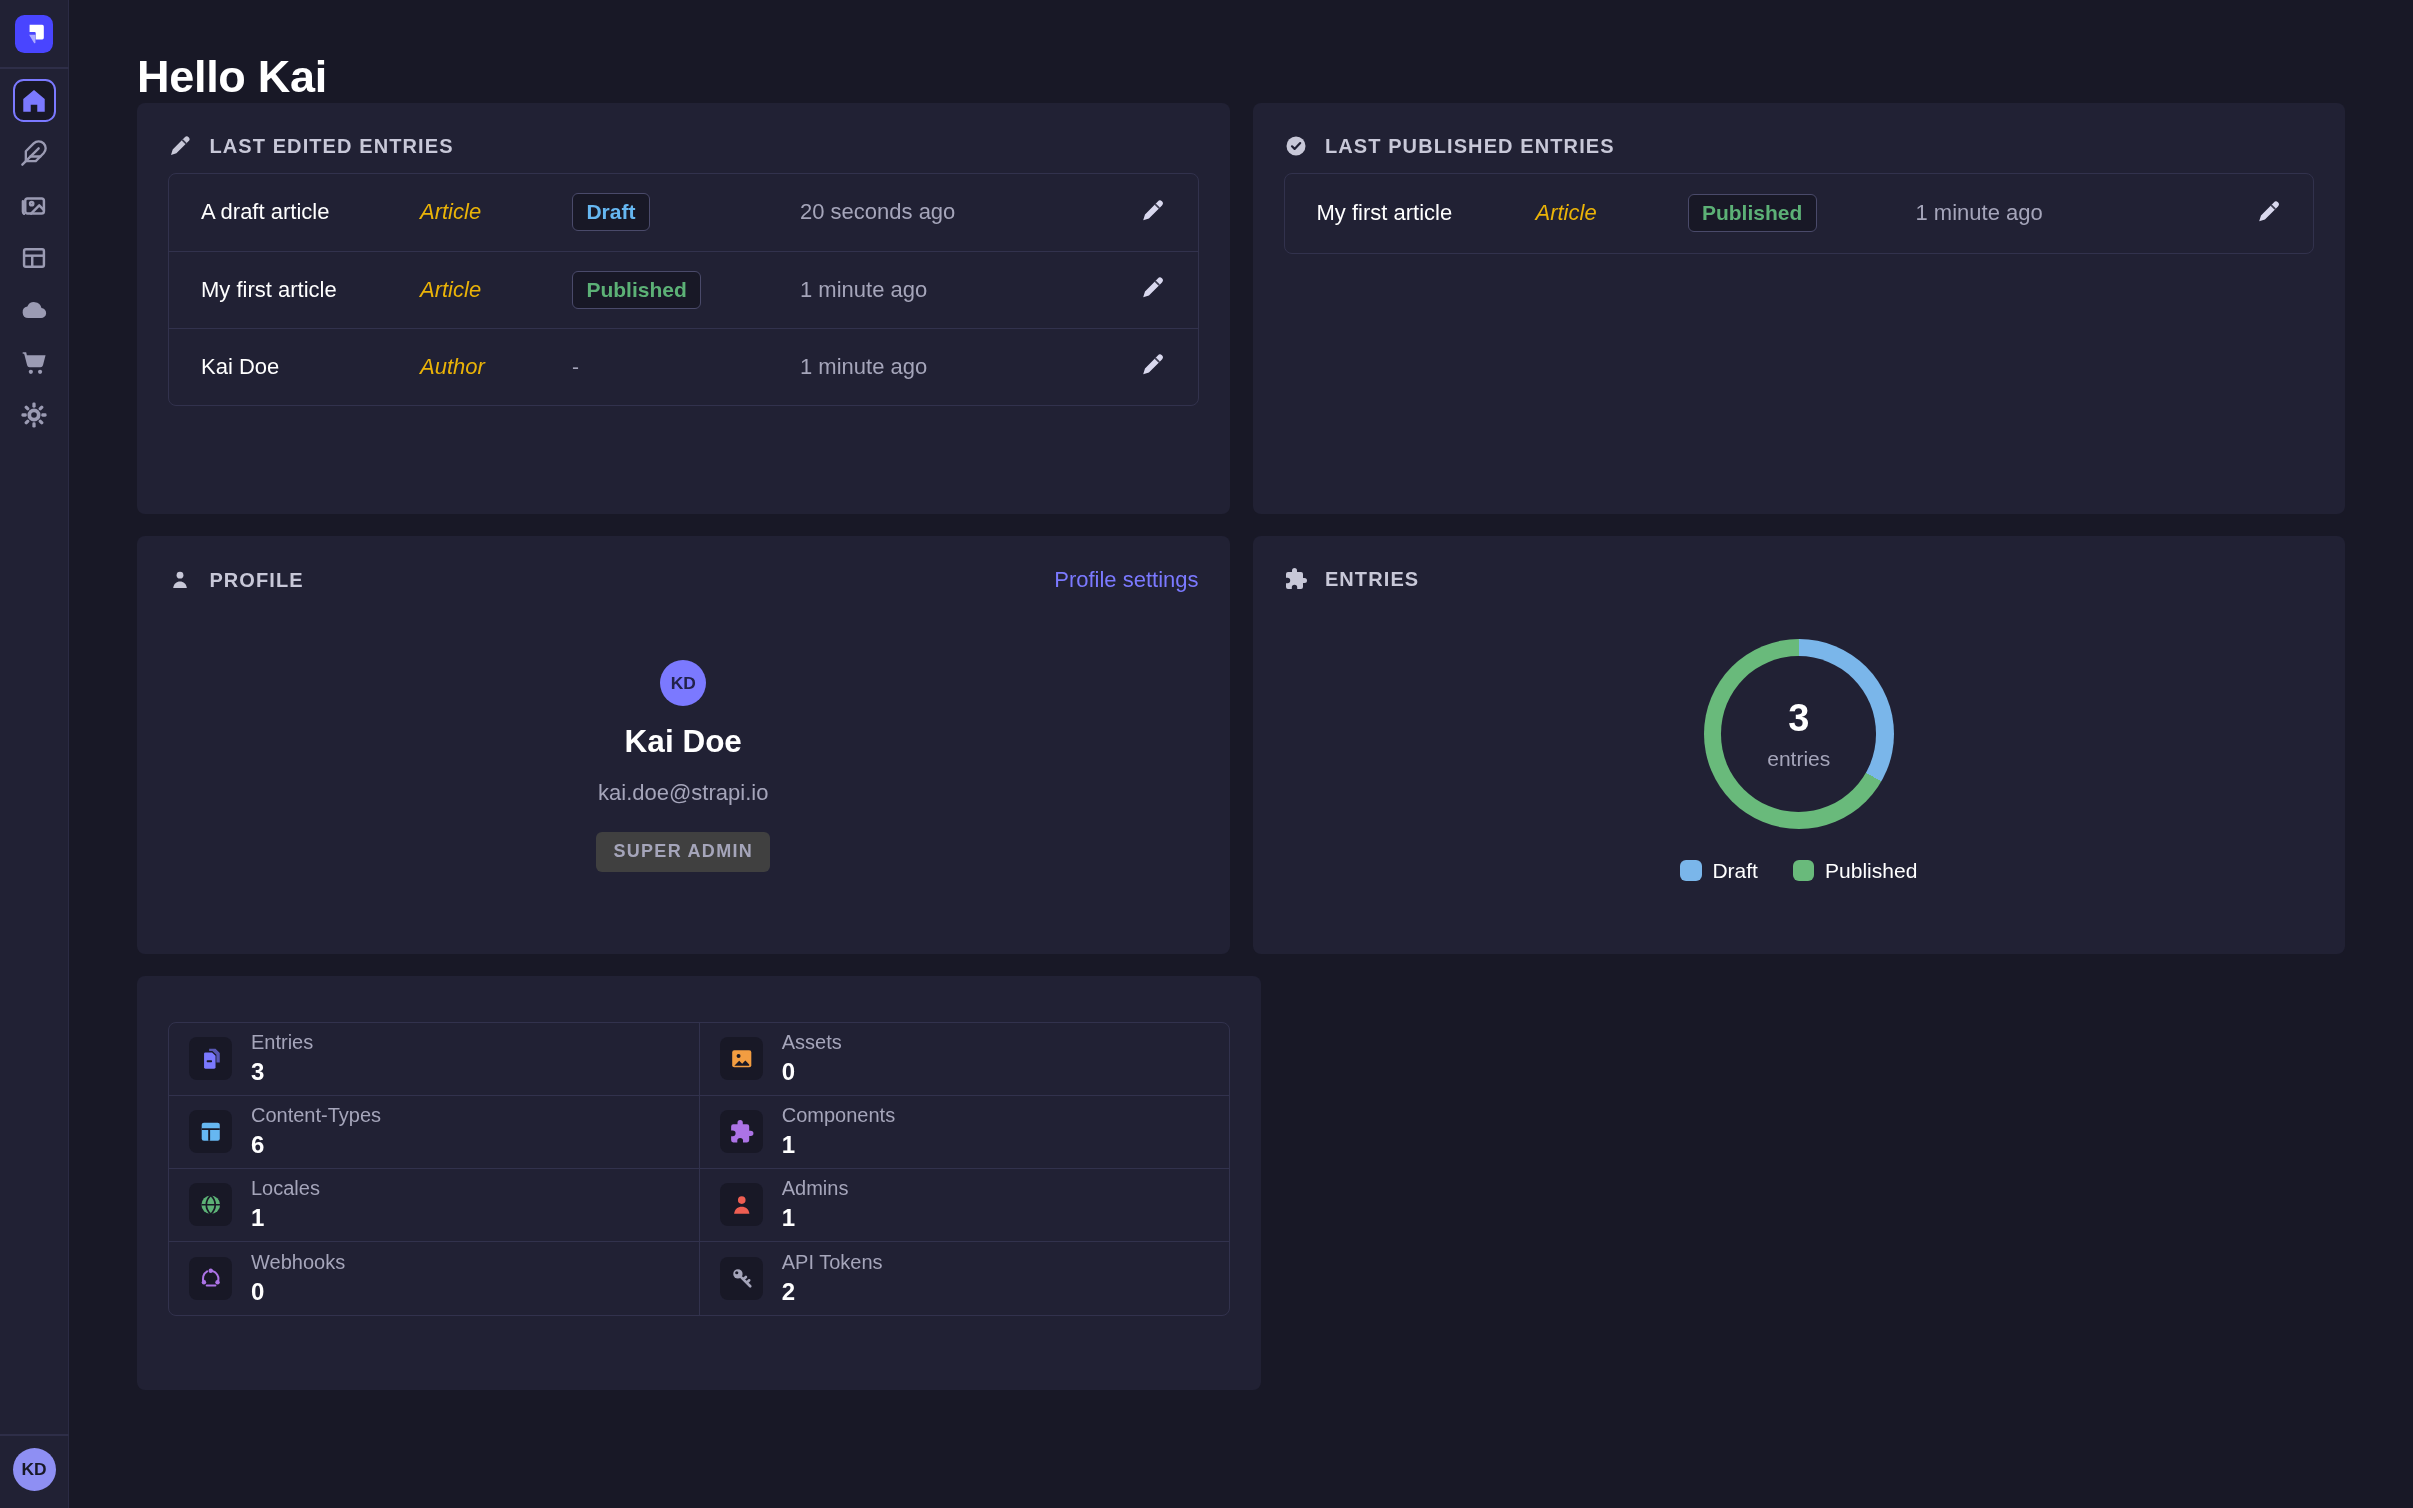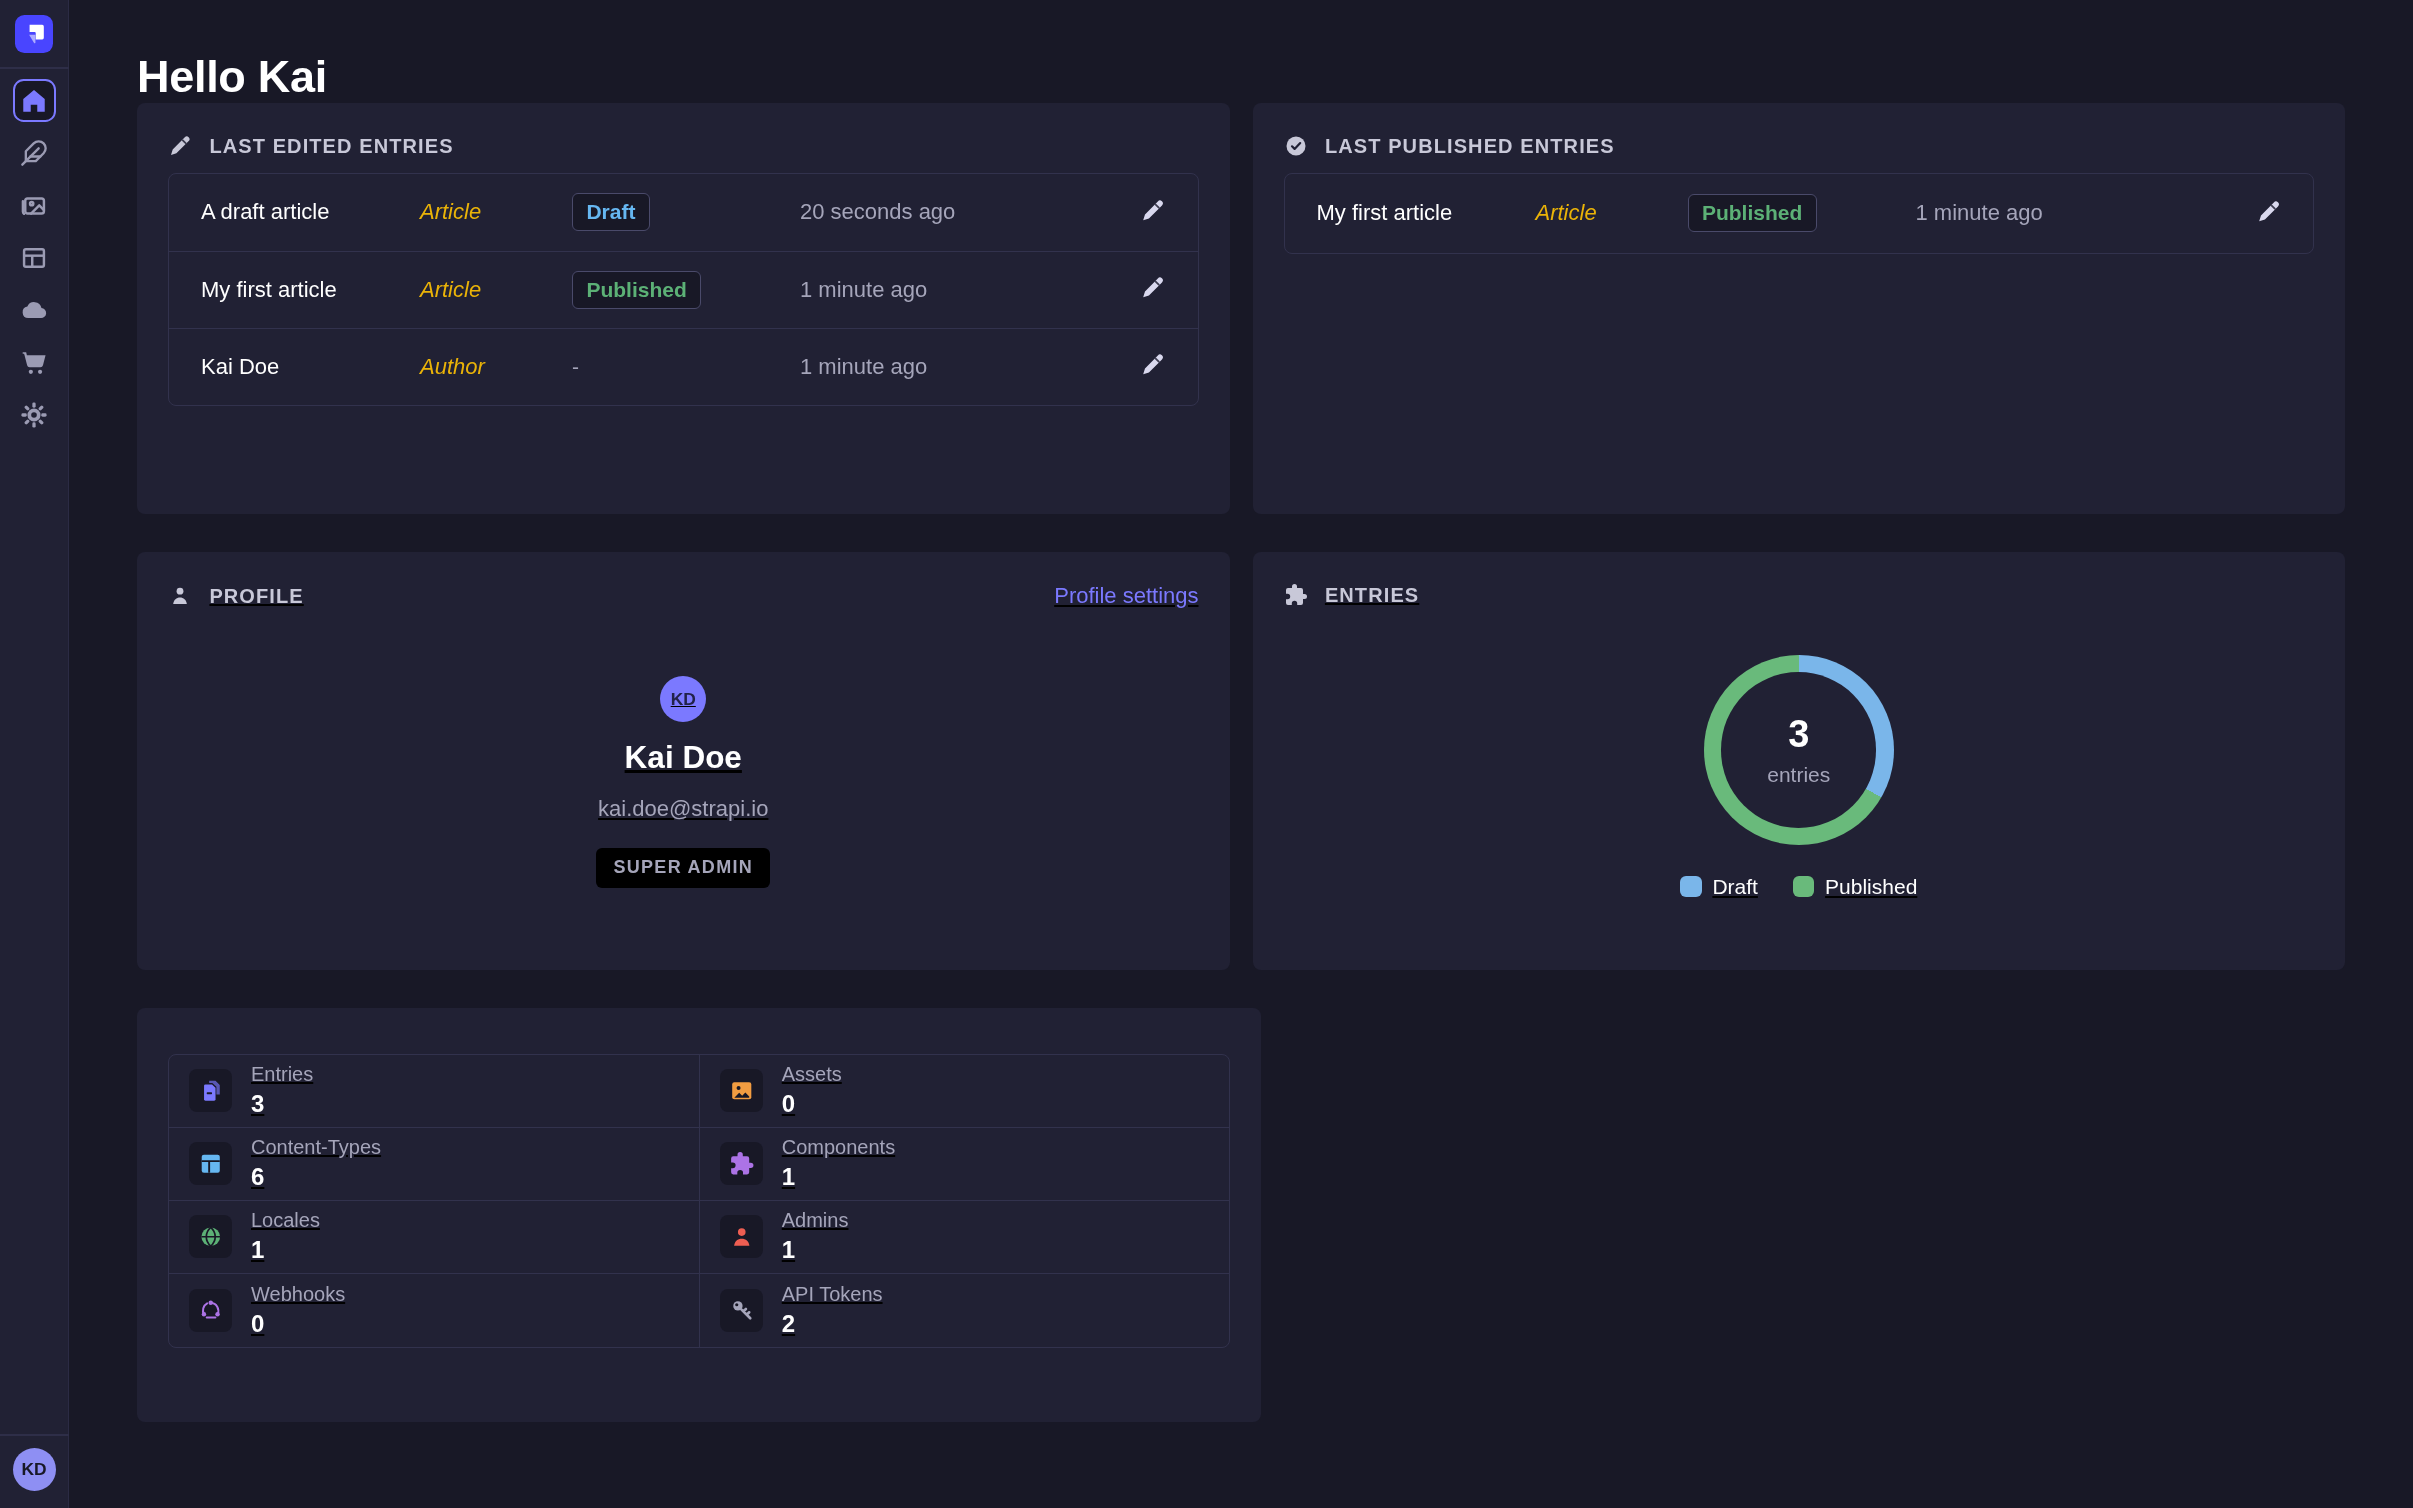--- a/index.html
+++ b/index.html
@@ -15,21 +15,21 @@
   .nav-item.active { background:#181826; border:2px solid #7b79ff; }
   .nav-item svg { width:28px; height:28px; }
   .side-bottom { margin-top:auto; width:69px; display:flex; flex-direction:column; align-items:center; }
   .avatar-small { width:43px; height:43px; border-radius:50%; background:#8e8ff3; color:#181826; font-size:17.4px; font-weight:700; display:flex; align-items:center; justify-content:center; margin:12px 0 17.4px 0; cursor:pointer; }
 
   
   .main { flex:1; padding:51px 68px 0 68px; }
   .page-title { font-size:45px; font-weight:700; color:#ffffff; letter-spacing:-0.3px; }
   .page-subtitle { margin-top:13.4px; font-size:22px; color:#a5a5ba; }
   .grid-row { display:flex; gap:23px; }
-  .grid-row + .grid-row { margin-top:38px;text-decoration:underline; }
+  .grid-row + .grid-row { margin-top:22px; }
   .grid-row:first-of-type { margin-top:42px; }
   .panel { background:#212134; border-radius:8px; padding:31px 31px; flex:1; }
   .panel.h1 { height:411px; }
   .panel.h2 { height:418px; }
   .panel.h3 { height:414px; }
   .spacer-col { flex:1; }
 
   .panel-head { display:flex; align-items:center; gap:17.4px; }
   .panel-head svg { width:24px; height:24px; flex-shrink:0; }
   .panel-title { font-size:20px; font-weight:600; letter-spacing:1.1px; color:#c8c8d8; }
@@ -49,21 +49,21 @@
   .badge[data-status="none"] { border:none; background:transparent; padding:0; color:#a5a5ba; font-weight:400; }
   .cell-actions { display:flex; justify-content:flex-end; }
   .edit-btn { background:transparent; border:none; cursor:pointer; }
   .edit-btn svg { width:25.5px; height:25.5px; }
 
   
   .profile-body { display:flex; flex-direction:column; align-items:center; }
   .avatar-big { width:46px; height:46px; border-radius:50%; background:#7b79ff; color:#22224a; font-size:17.4px; font-weight:700; display:flex; align-items:center; justify-content:center; margin-top:67px; }
   .profile-name { margin-top:17.4px; font-size:31.5px; font-weight:700; color:#ffffff; }
   .profile-email { margin-top:20px; font-size:22px; color:#a5a5ba; }
-  .role-badge { margin-top:25.5px; background:#000000; color:#a5a5ba; font-size:18px; font-weight:600; letter-spacing:1.3px; padding:9.4px 17.4px; border-radius:6px; }
+  .role-badge { margin-top:25.5px; background:#404040; color:#a5a5ba; font-size:18px; font-weight:600; letter-spacing:1.3px; padding:9.4px 17.4px; border-radius:6px; }
 
   
   .donut-wrap { display:flex; flex-direction:column; align-items:center; }
   .donut { position:relative; width:190px; height:190px; border-radius:50%; margin-top:48px; }
   .donut::after { content:""; position:absolute; inset:17.4px; border-radius:50%; background:#212134; }
   .donut-center { position:absolute; inset:0; display:flex; flex-direction:column; align-items:center; justify-content:center; z-index:2; }
   .donut-value { font-size:38px; font-weight:700; color:#ffffff; }
   .donut-label { margin-top:6.7px; font-size:21px; color:#a5a5ba; }
   .legend { display:flex; gap:35px; margin-top:29.5px; }
   .legend-item { display:flex; align-items:center; gap:10.7px; }

